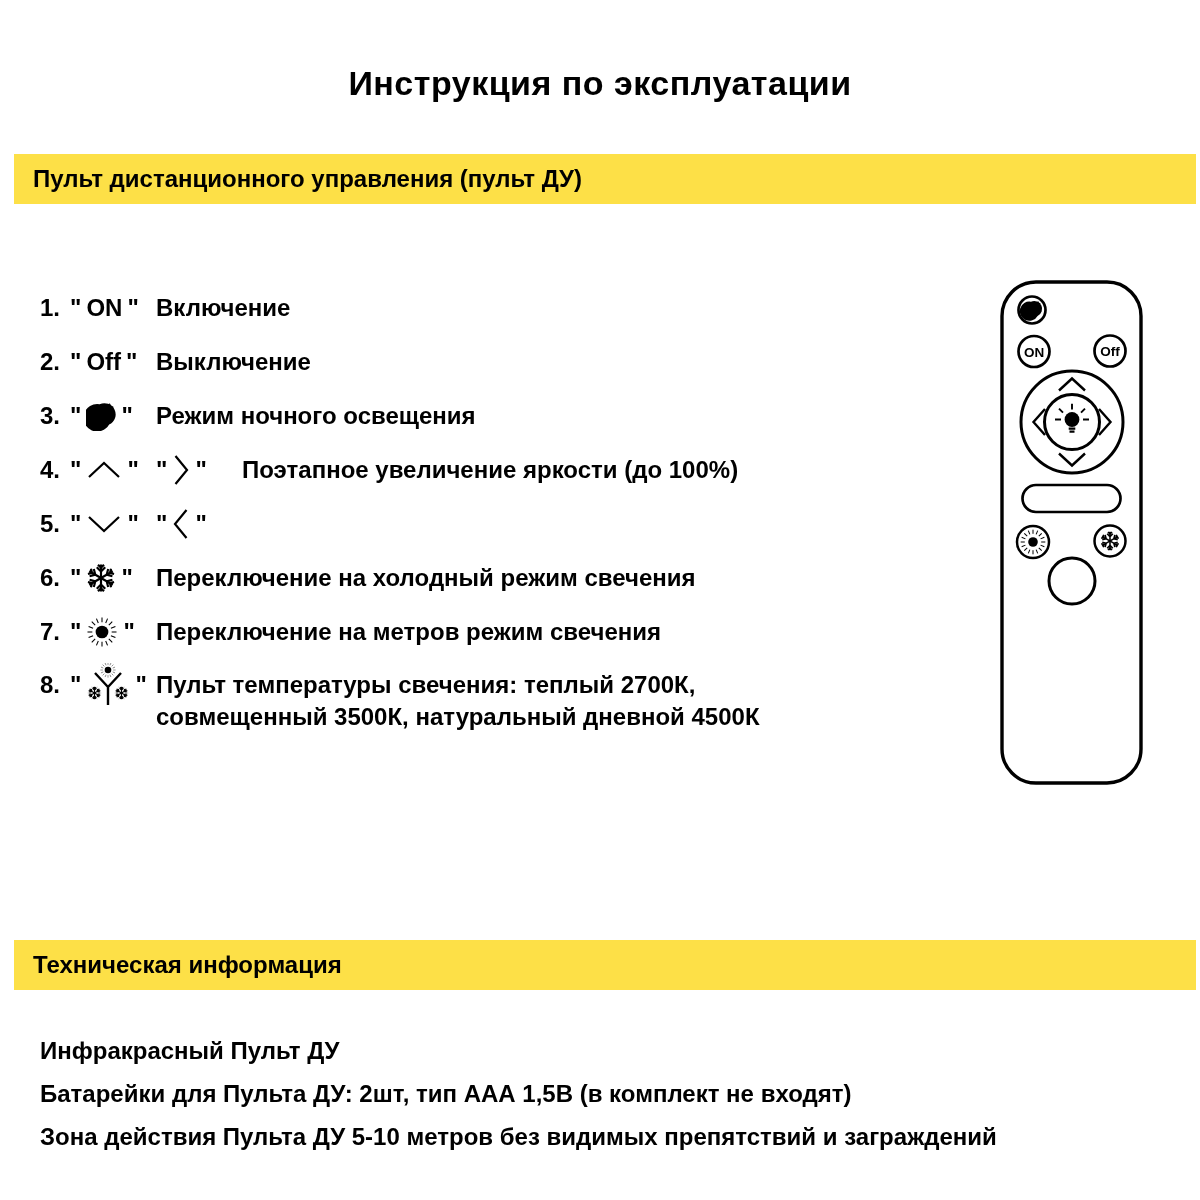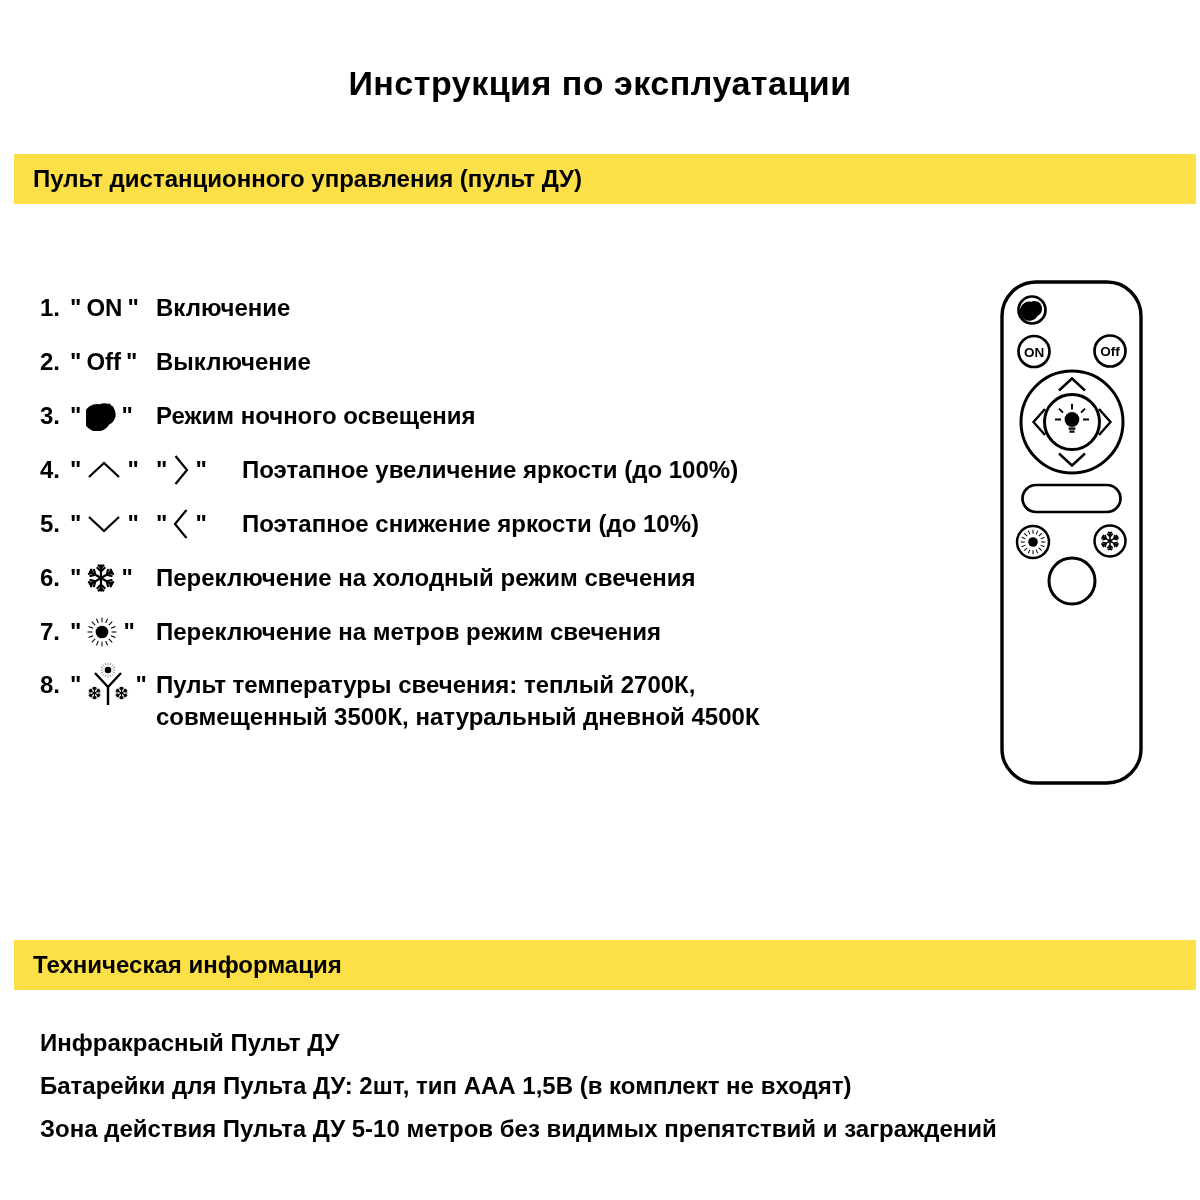--- a/index.html
+++ b/index.html
@@ -25,21 +25,21 @@
   }
   .num{width:30px;flex:none;}
   .grp{display:flex;align-items:center;width:86px;flex:none;gap:5px;}
   .grp .q{flex:none;}
   .lbl{flex:none;}
   .li8{height:auto;align-items:flex-start;}
   .li8 .num{line-height:32px;}
   .li8 .grp{margin-top:-6px;align-items:center;height:44px;}
   .lbl8{line-height:32px;white-space:nowrap;}
   .tech-lines{position:absolute;left:40px;top:1024px;font-size:24px;font-weight:bold;}
-  .tech-lines p{margin:8px 0 21px 0;line-height:22px;white-space:nowrap;}
+  .tech-lines p{margin:16px 0 21px 0;line-height:22px;white-space:nowrap;}
   .remote{position:absolute;left:1000px;top:280px;width:143px;height:505px;}
   .remote text{font-family:"Liberation Sans", sans-serif;font-weight:bold;}
   svg{display:block;}
   .grp svg{flex:none;}
   .defs-holder{position:absolute;width:0;height:0;overflow:hidden;}
 </style>
 </head>
 <body>
 
 <svg class="defs-holder" aria-hidden="true">
@@ -145,21 +145,20 @@
       </svg>
     <span class="q">"</span>
   </span>
   <span class="grp">
     <span class="q">"</span>
     <svg width="18" height="34" viewBox="0 0 18 34">
         <path d="M14.5 3 L3 17 L14.5 31" fill="none" stroke="#000" stroke-width="2.2"></path>
       </svg>
     <span class="q">"</span>
   </span>
-  <span class="lbl">Поэтапное снижение яркости (до 10%)</span>
 </div>
 
 <div class="li" style="top:561px">
   <span class="num">6.</span>
   <span class="grp">
     <span class="q">"</span>
     <svg width="30" height="30" viewBox="-15 -15 30 30">
       <g stroke="#000" stroke-width="1.6" transform="scale(1.36)">
           <use href="#flake6"></use>
         </g>

